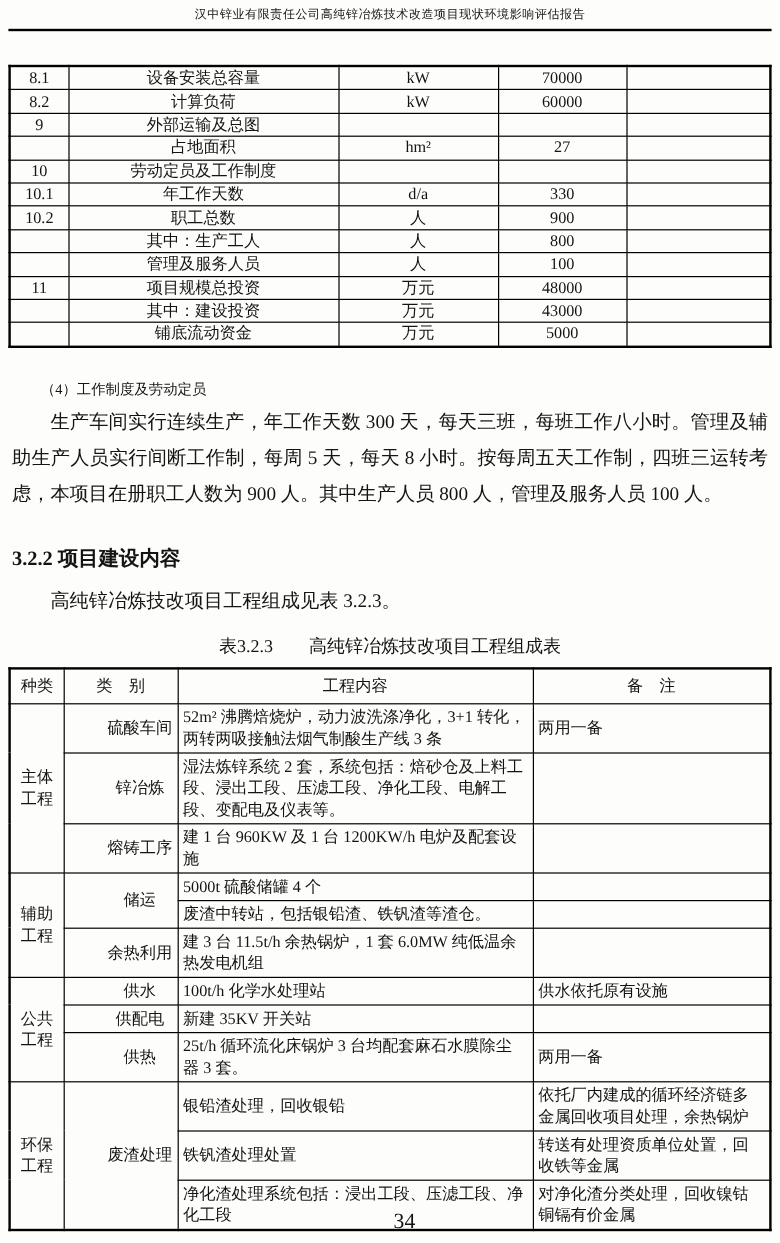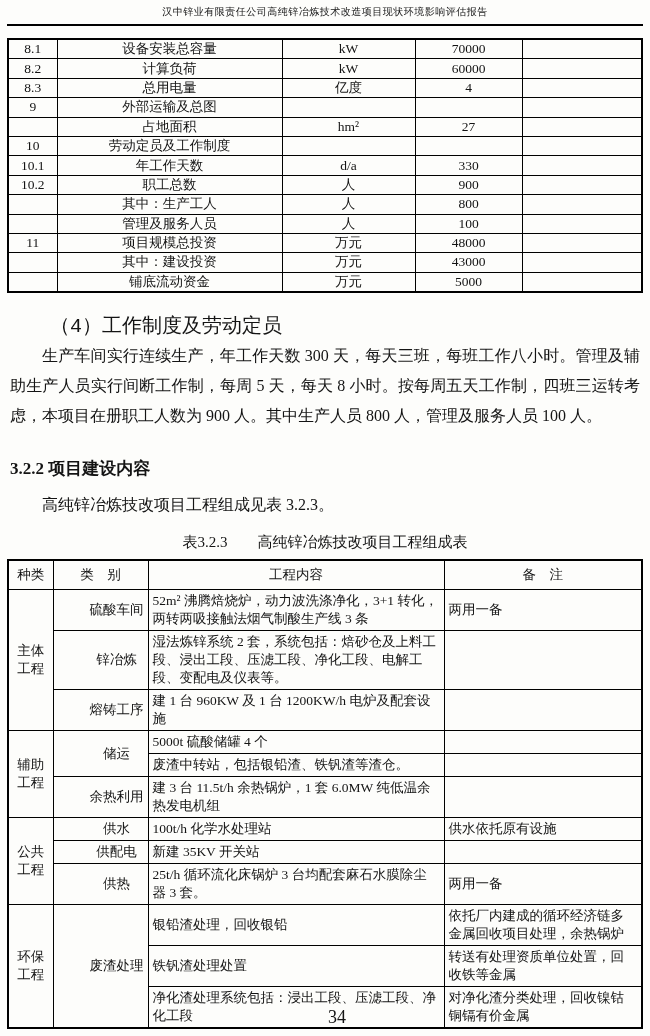--- a/index.html
+++ b/index.html
@@ -11,24 +11,24 @@
   }
   .page-header{
     text-align:center;font-size:10px;letter-spacing:.5px;
     padding-top:5px;height:18px;
   }
   .header-rule{border-bottom:2px solid #000;margin:1px 7px 0 7px;}
 
   table{border-collapse:collapse;table-layout:fixed;}
   td,th{border:1px solid #000;font-weight:normal;overflow:hidden;}
 
-  .t1{margin:12px auto 0 auto;width:634px;font-size:13.5px;border:2px solid #000;padding-left:41px;}
+  .t1{margin:28px auto 0 auto;width:634px;font-size:13.5px;border:2px solid #000;padding-left:41px;}
   .t1 td{height:18.4px;text-align:center;padding:0 2px;white-space:nowrap;}
 
-  .para-heading{margin:20px 10px 0 10px;font-size:20px;text-indent:2em;line-height:28px;font-family:Liberation Mono, monospace;}
+  .para-heading{margin:20px 10px 0 10px;font-size:12px;text-indent:2em;line-height:28px;}
   .body-para{margin:0 10px;font-size:16px;line-height:30px;text-align:justify;text-indent:2em;}
   .section-heading{margin:26px 10px 0 10px;font-size:17px;font-weight:bold;line-height:24px;}
   .intro-para{margin:12px 10px 0 10px;font-size:16px;line-height:24px;text-indent:2em;}
   .table-caption{margin:14px 0 6px 0;text-align:center;font-size:15px;line-height:22px;}
   .table-caption .cap-label{margin-right:30px;}
 
   .t2{margin:0 auto;width:634px;font-size:13.5px;line-height:18px;border:2px solid #000;}
   .t2 th{text-align:center;height:26px;padding:1px 4px;}
   .t2 td{padding:2px 4px;vertical-align:middle;}
   .t2 .kind{text-align:center;padding:2px 8px;}
@@ -65,27 +65,20 @@
       <td></td>
     </tr>
     <tr>
       <td>8.2</td>
       <td>计算负荷</td>
       <td>kW</td>
       <td>60000</td>
       <td></td>
     </tr>
     <tr>
-      <td>8.3</td>
-      <td>总用电量</td>
-      <td>亿度</td>
-      <td>4</td>
-      <td></td>
-    </tr>
-    <tr>
       <td>9</td>
       <td>外部运输及总图</td>
       <td></td>
       <td></td>
       <td></td>
     </tr>
     <tr>
       <td></td>
       <td>占地面积</td>
       <td>hm²</td>

